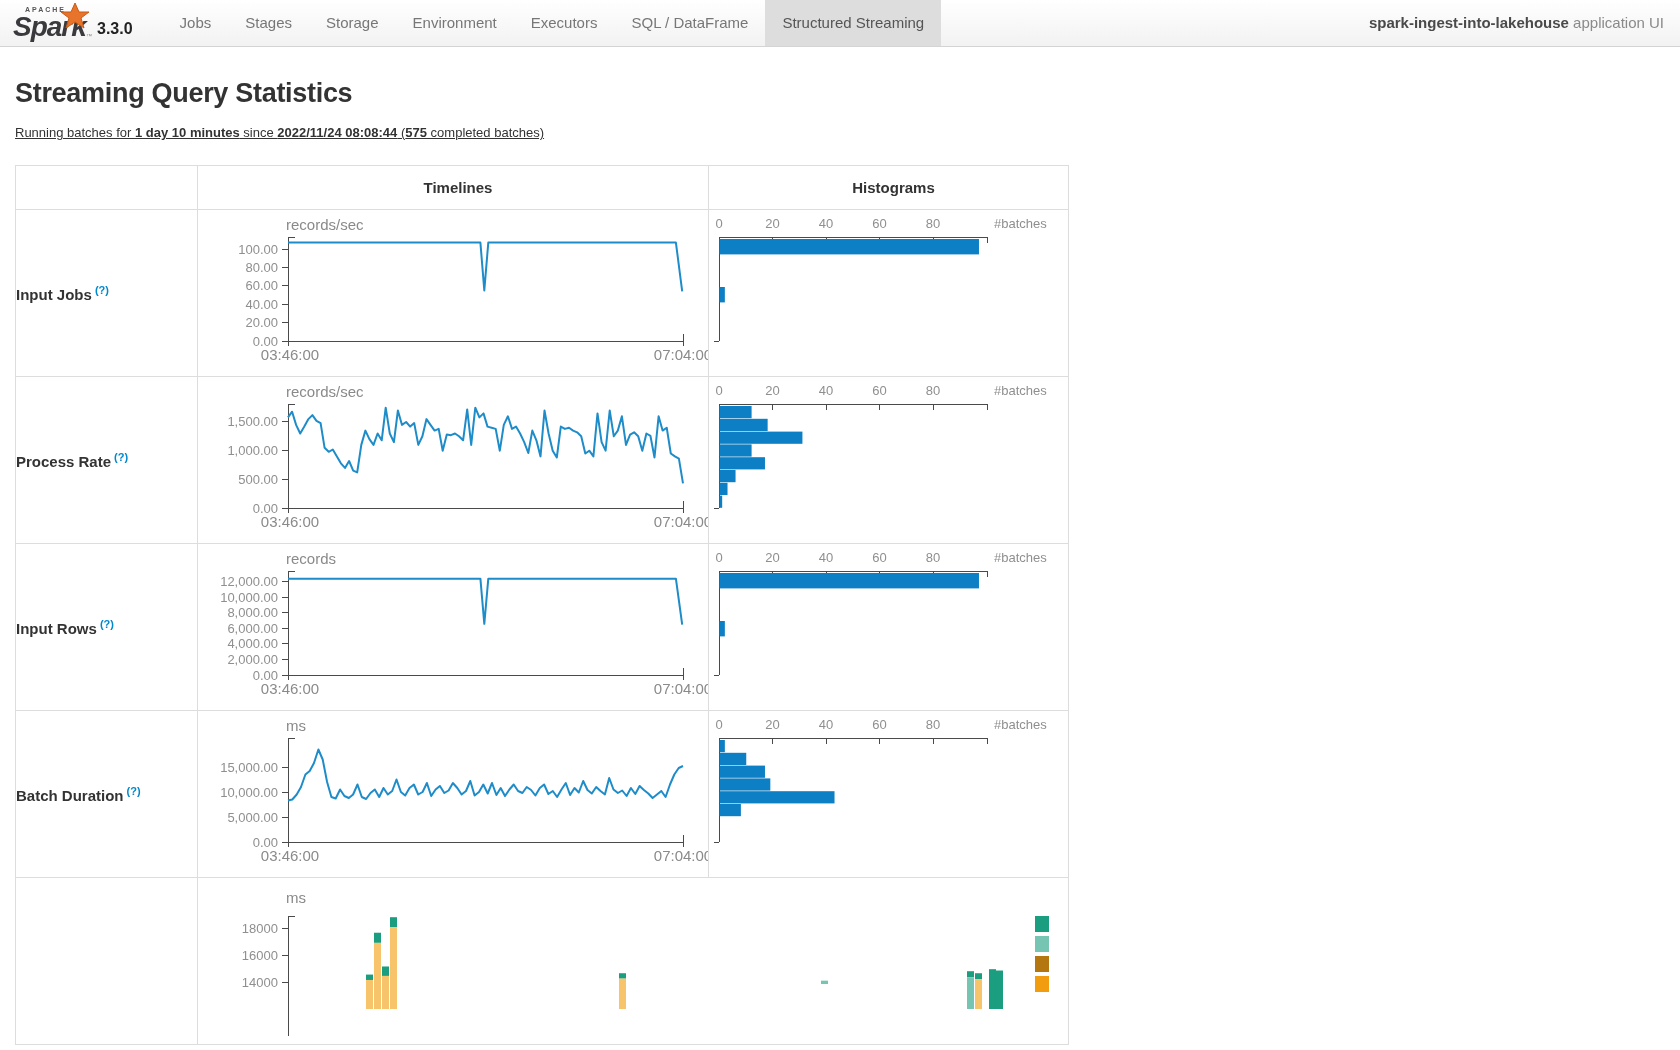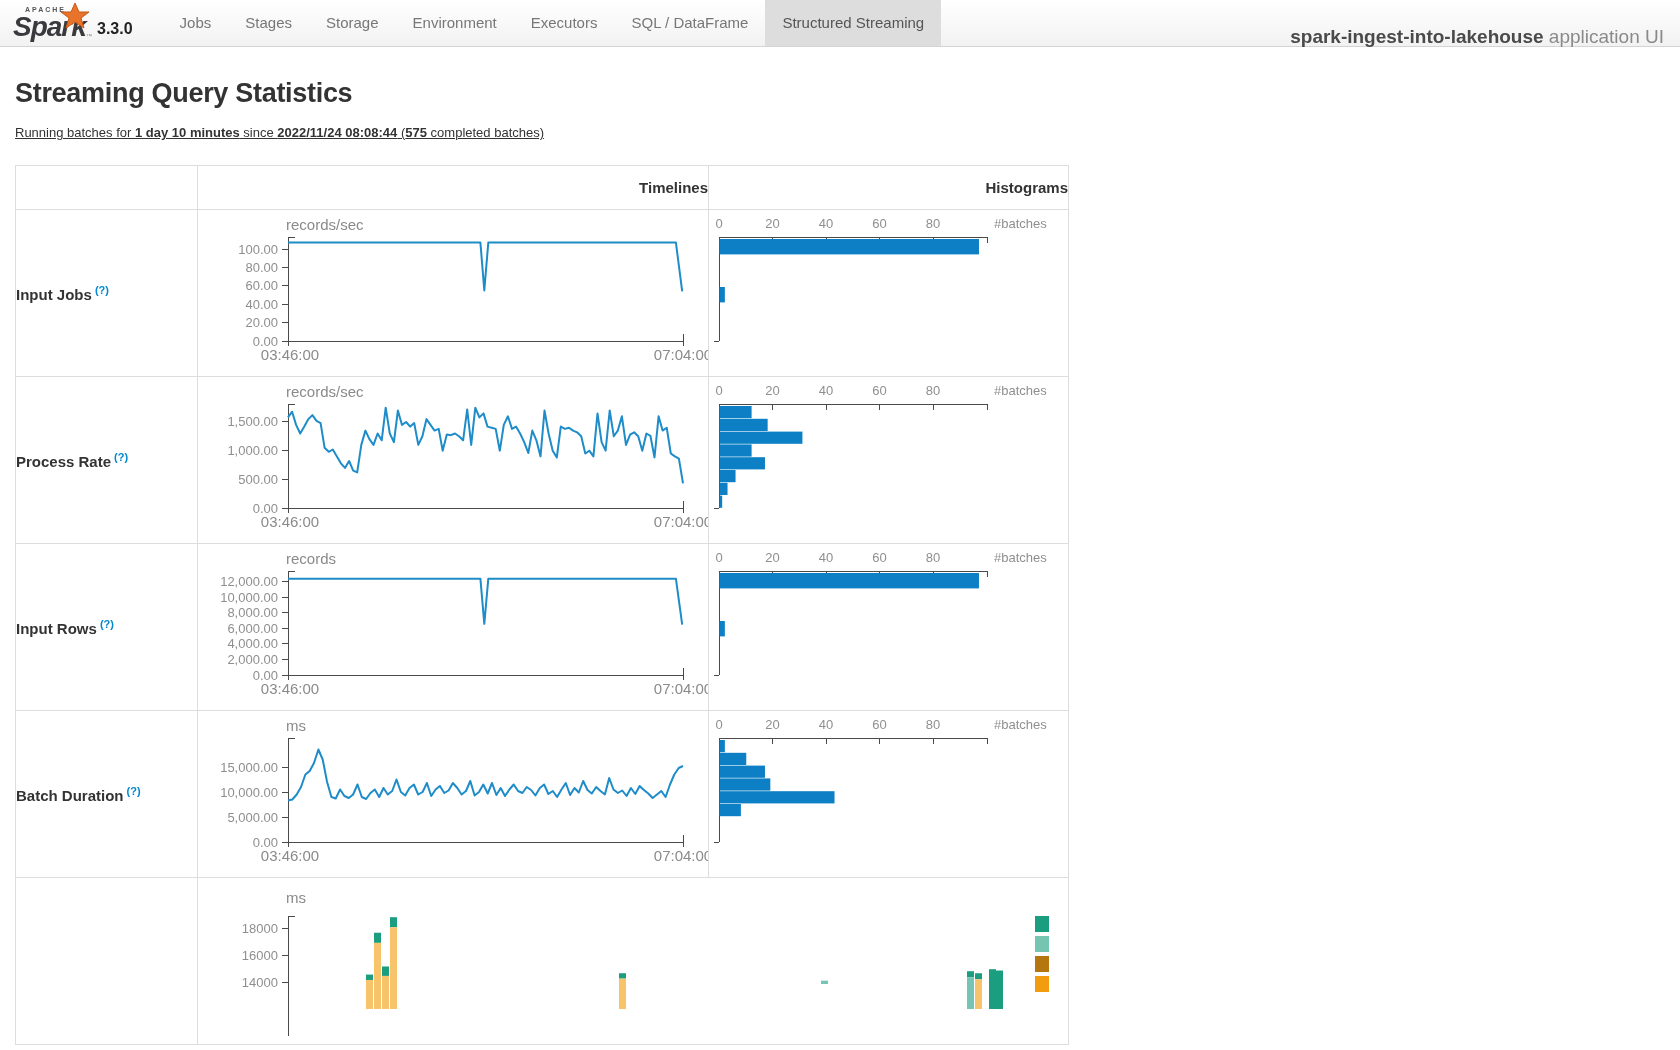--- a/index.html
+++ b/index.html
@@ -9,34 +9,34 @@
   
   .navbar { height:47px; display:flex; align-items:stretch;
     background:linear-gradient(#ffffff,#f2f2f2); border-bottom:1px solid #d4d4d4; }
   .brand { display:flex; align-items:flex-end; padding:3px 8px 4px 12px; gap:5px; }
   .brand svg { display:block; }
   .version { font-size:16px; font-weight:bold; color:#222; padding-bottom:4px; }
   .tabs { display:flex; margin-left:22px; }
   .tab { padding:0 17px; line-height:46px; font-size:15px; color:#777; white-space:nowrap; cursor:pointer; }
   .tab.active { background:#dddddd; color:#555; }
   .nav-spacer { flex:1; }
-  .app-title { line-height:46px; padding-right:16px; font-size:19px; color:#8a8a8a; white-space:nowrap;margin-top:14px; }
+  .app-title { line-height:46px; padding-right:16px; font-size:15px; color:#8a8a8a; white-space:nowrap; }
   .app-title b { color:#4a4a4a; }
 
   
   .content { padding:0 15px; }
   h2.page-title { margin-top:31px; font-size:27px; font-weight:bold; color:#333; letter-spacing:-0.3px; }
   .running-line { margin-top:16px; font-size:13px;text-decoration:underline; }
   .meta { margin-top:26px; font-size:15px; line-height:21px; }
   .meta div { white-space:nowrap; }
 
   
   table.stats { border-collapse:collapse; table-layout:fixed; margin-top:25px; }
   table.stats th, table.stats td { border:1px solid #ddd; padding:0; vertical-align:middle; }
-  table.stats th { height:44px; text-align:right; font-size:15px; color:#333; padding-left:10px; }
+  table.stats th { height:44px; text-align:center; font-size:15px; color:#333; padding-left:10px; }
   td.label-cell { padding-left:10px; font-size:15px; font-weight:bold; }
   td.label-cell sup { color:#0088cc; font-weight:bold; font-size:11px; cursor:pointer; }
   tr.chart-row { height:167px; }
   td.chart-cell svg { display:block; }
   text { font-family:"Liberation Sans", sans-serif; }
   .tick-label { font-size:13px; fill:#8f8f8f; }
   .time-label { font-size:15px; fill:#8a8a8a; }
   .unit-label { font-size:15px; fill:#8a8a8a; }
 </style>
 </head>

